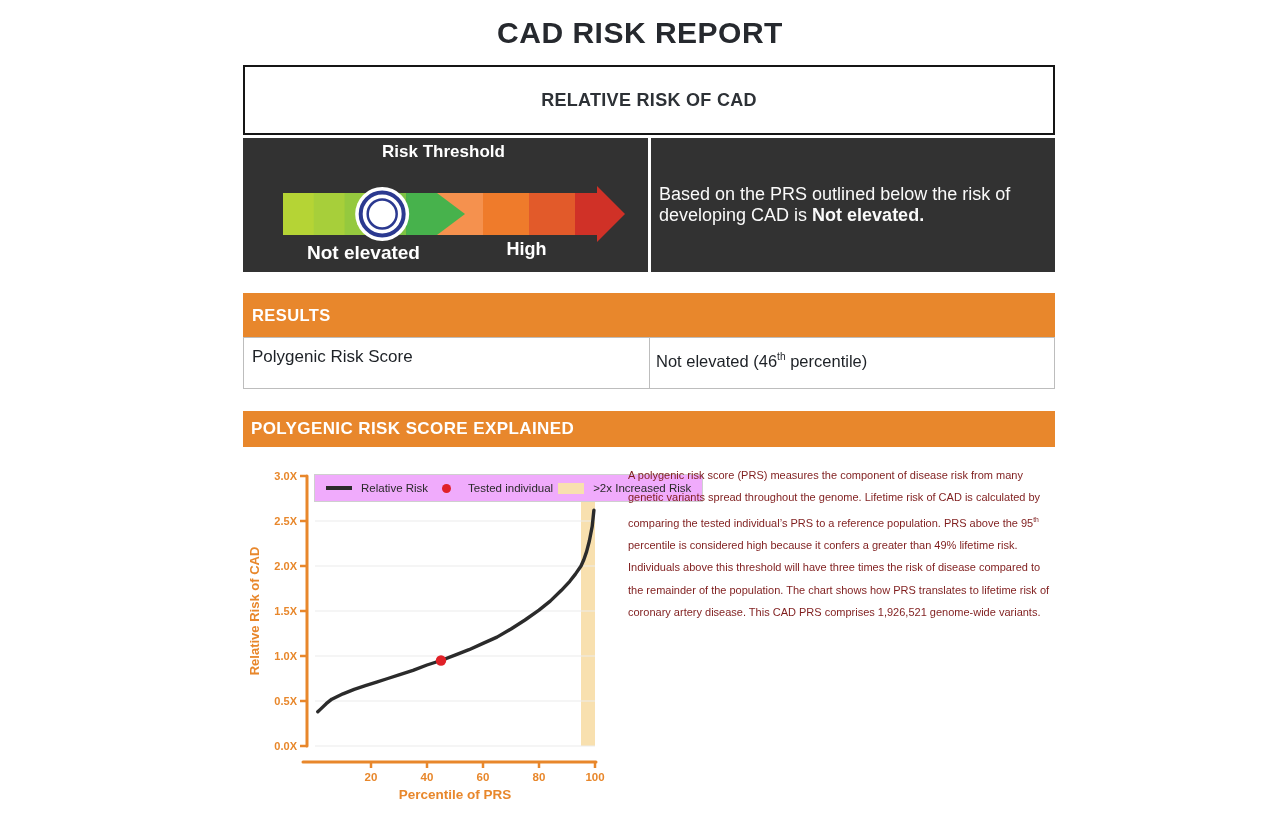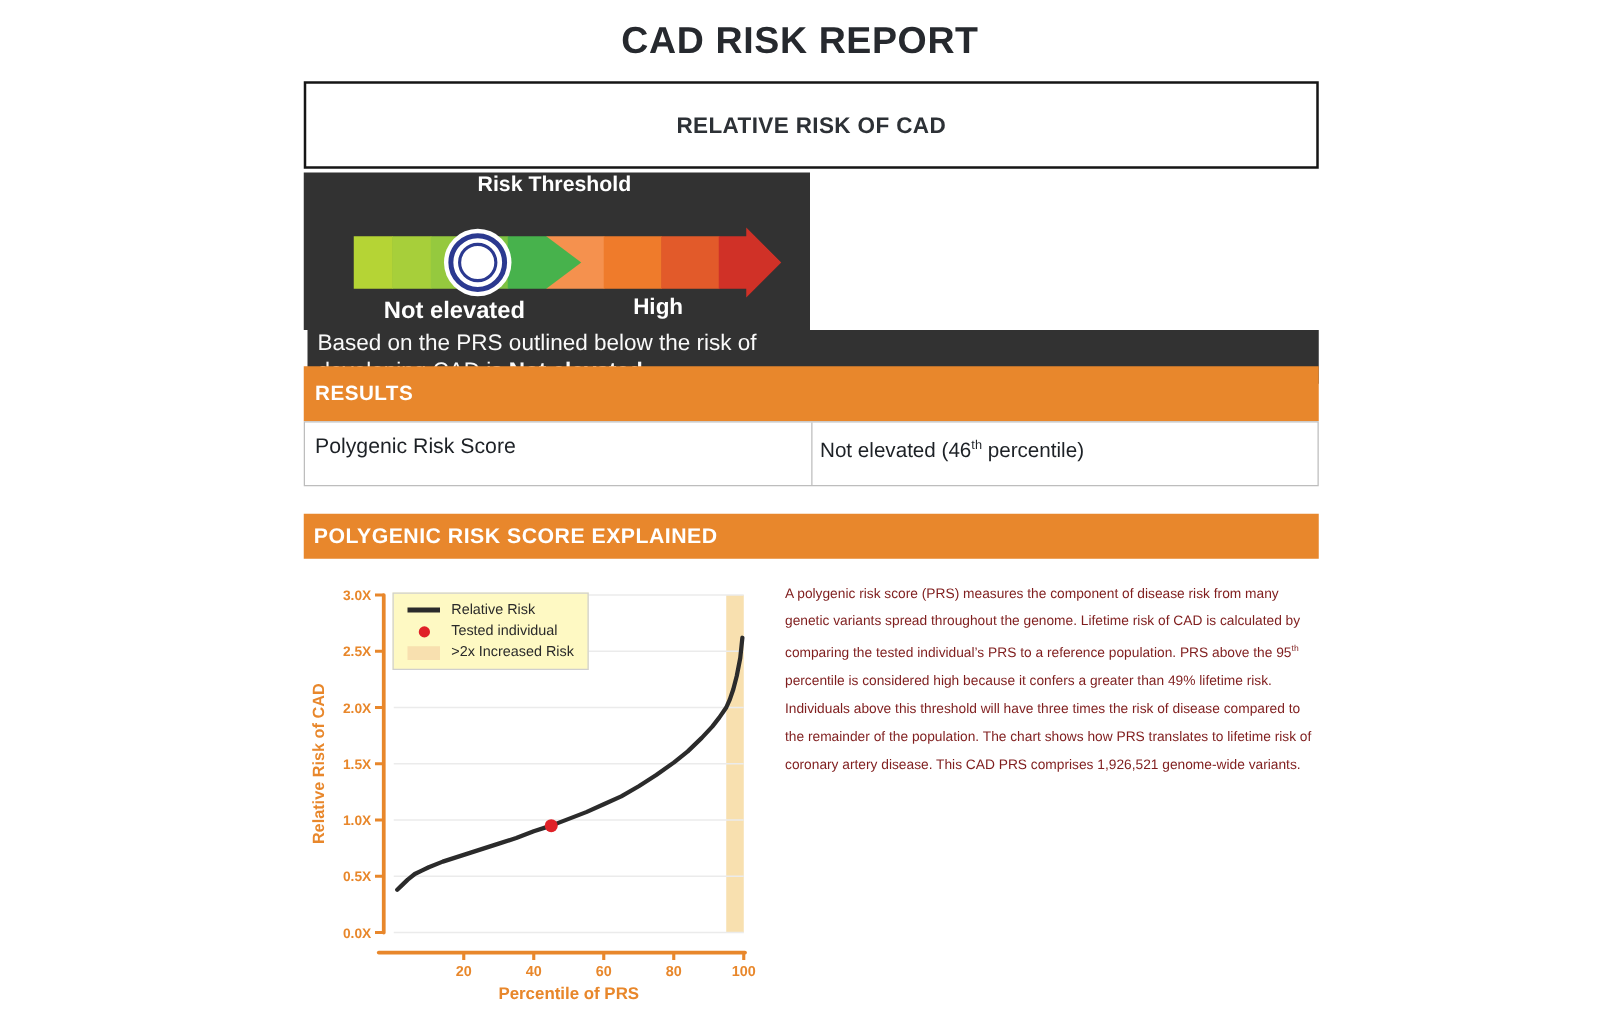--- a/index.html
+++ b/index.html
@@ -14,21 +14,21 @@
   }
 
   
   .risk-table { position:absolute; left:243px; top:65px; width:812px; }
   .rt-header { height:70px; display:flex; border:2px solid #151515; background:#fff; }
   .rt-h-cell {
     flex:1; display:flex; align-items:center; justify-content:center;
     font-size:18px; font-weight:700; color:#2D3136; letter-spacing:0.3px;
   }
   .rt-h-cell + .rt-h-cell { border-left:2px solid #151515; }
-  .rt-body { margin-top:3px; height:134px; display:flex;flex-direction:column; }
+  .rt-body { margin-top:3px; height:134px; display:flex; }
   .rt-cell-dark { background:#323232; }
   .rt-cell-dark.left {
     width:405px; display:flex; align-items:center; justify-content:center; padding-left:16px;
   }
   .rt-cell-dark.right {
     flex:1; margin-left:3px; display:flex; align-items:center; padding-left:8px;
   }
   .summary-text { width:392px; margin:0; color:#FAFAFA; font-size:18px; line-height:21.5px; }
   .summary-text strong { font-weight:700; }
 
@@ -65,22 +65,22 @@
   .res-cell.value sup, .explain-text sup { font-size:0.62em; font-weight:inherit; }
 
   .explained { position:absolute; left:243px; top:411px; width:812px; }
   .explained .orange-bar { height:36px; line-height:36px; padding-left:8px; font-size:17px; }
   .explained-body { position:relative; height:365px; }
 
   
   .chart { position:absolute; left:0; top:13px; width:365px; height:348px; }
   .chart svg text { font-family:"Liberation Sans", sans-serif; }
   .legend {
-    position:absolute; left:71px; top:14px; background:#fef9c3; border:1px solid #CFCFCF;
-    padding:7px 11px; display:flex; flex-direction:column; gap:5px;
+    position:absolute; left:71px; top:14px; background:#f0abfc; border:1px solid #CFCFCF;
+    padding:7px 11px; display:flex; flex-direction:row; gap:5px;
   }
   .legend-row { display:flex; align-items:center; font-size:11.5px; color:#2A2A2A; white-space:nowrap; }
   .sw-line { width:26px; height:3.5px; background:#2B2B2B; margin-right:9px; }
   .sw-dot  { width:9px; height:9px; border-radius:50%; background:#E02128; margin:0 17px 0 9px; }
   .sw-band { width:26px; height:11px; background:#F8E0AF; margin-right:9px; }
 
   .explain-text {
     position:absolute; left:385px; top:17px; width:426px; margin:0;
     font-size:11px; line-height:22.4px; color:#7f1d1d;
   }

